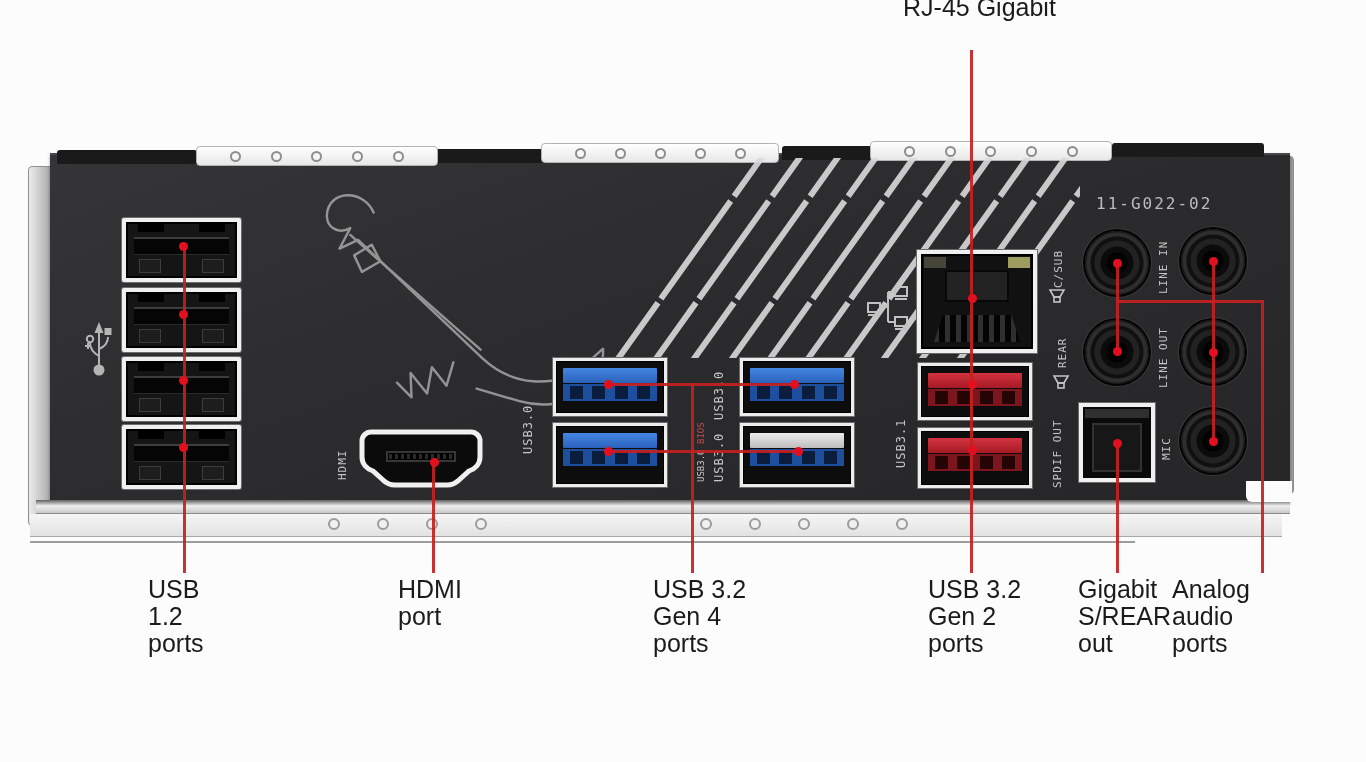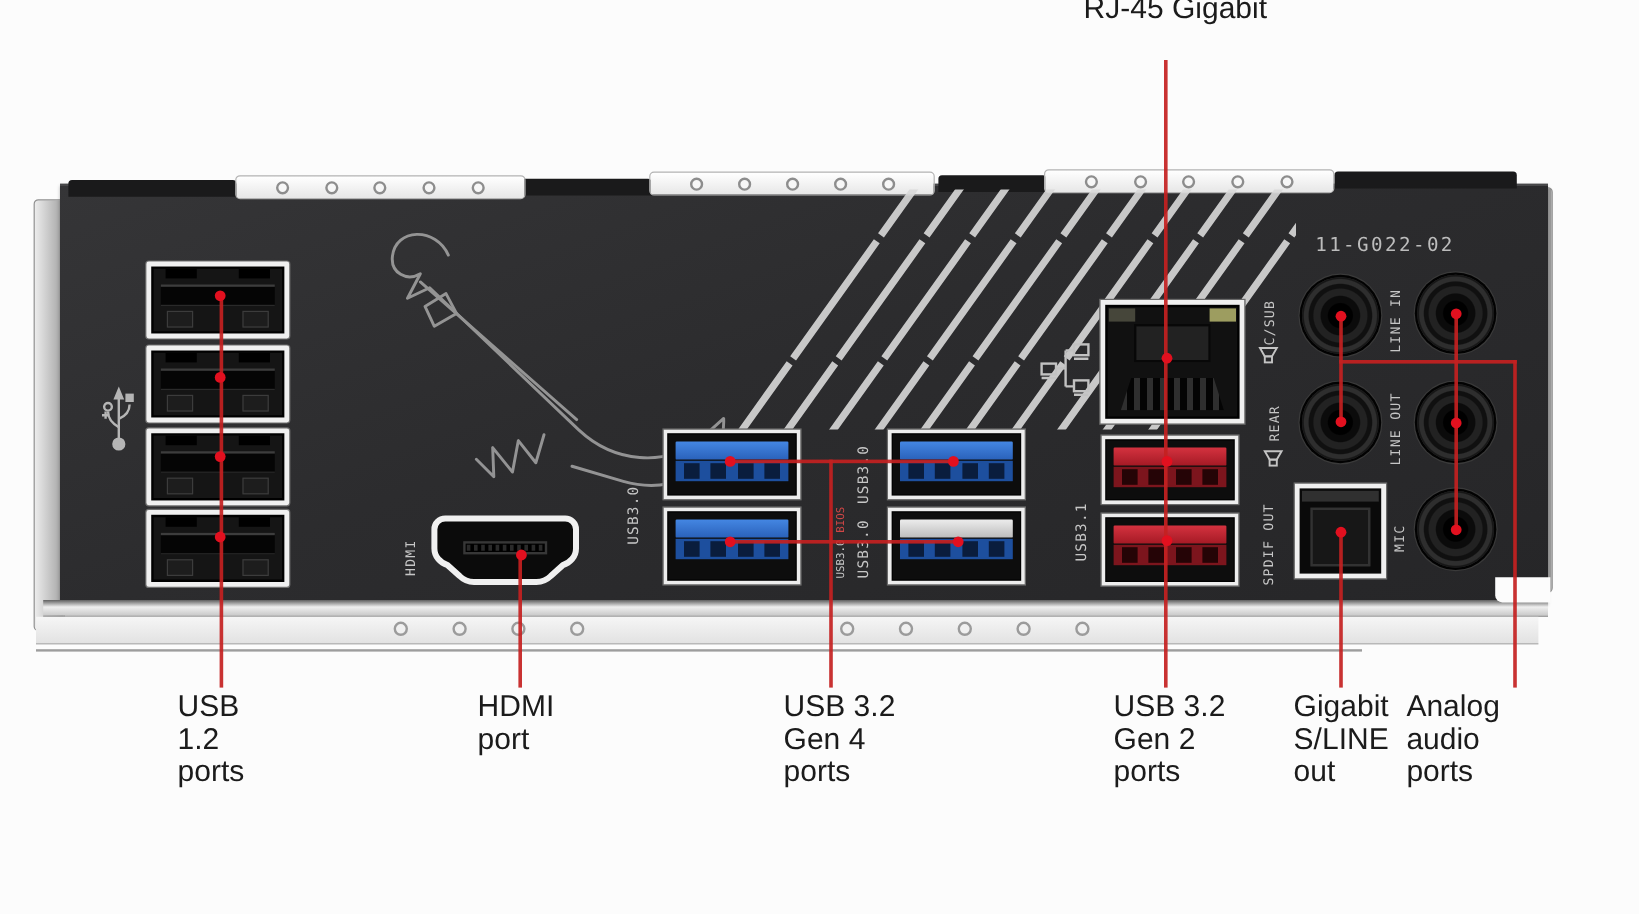--- a/index.html
+++ b/index.html
@@ -375,21 +375,21 @@
     <div>Gen 4</div>
     <div>ports</div>
   </div>
   <div class="callout" style="left:928px;top:576px">
     <div>USB 3.2</div>
     <div>Gen 2</div>
     <div>ports</div>
   </div>
   <div class="callout" style="left:1078px;top:576px">
     <div>Gigabit</div>
-    <div>S/LINE</div>
+    <div>S/REAR</div>
     <div>out</div>
   </div>
   <div class="callout" style="left:1172px;top:576px">
     <div>Analog</div>
     <div>audio</div>
     <div>ports</div>
   </div>
 
 </div>
 

